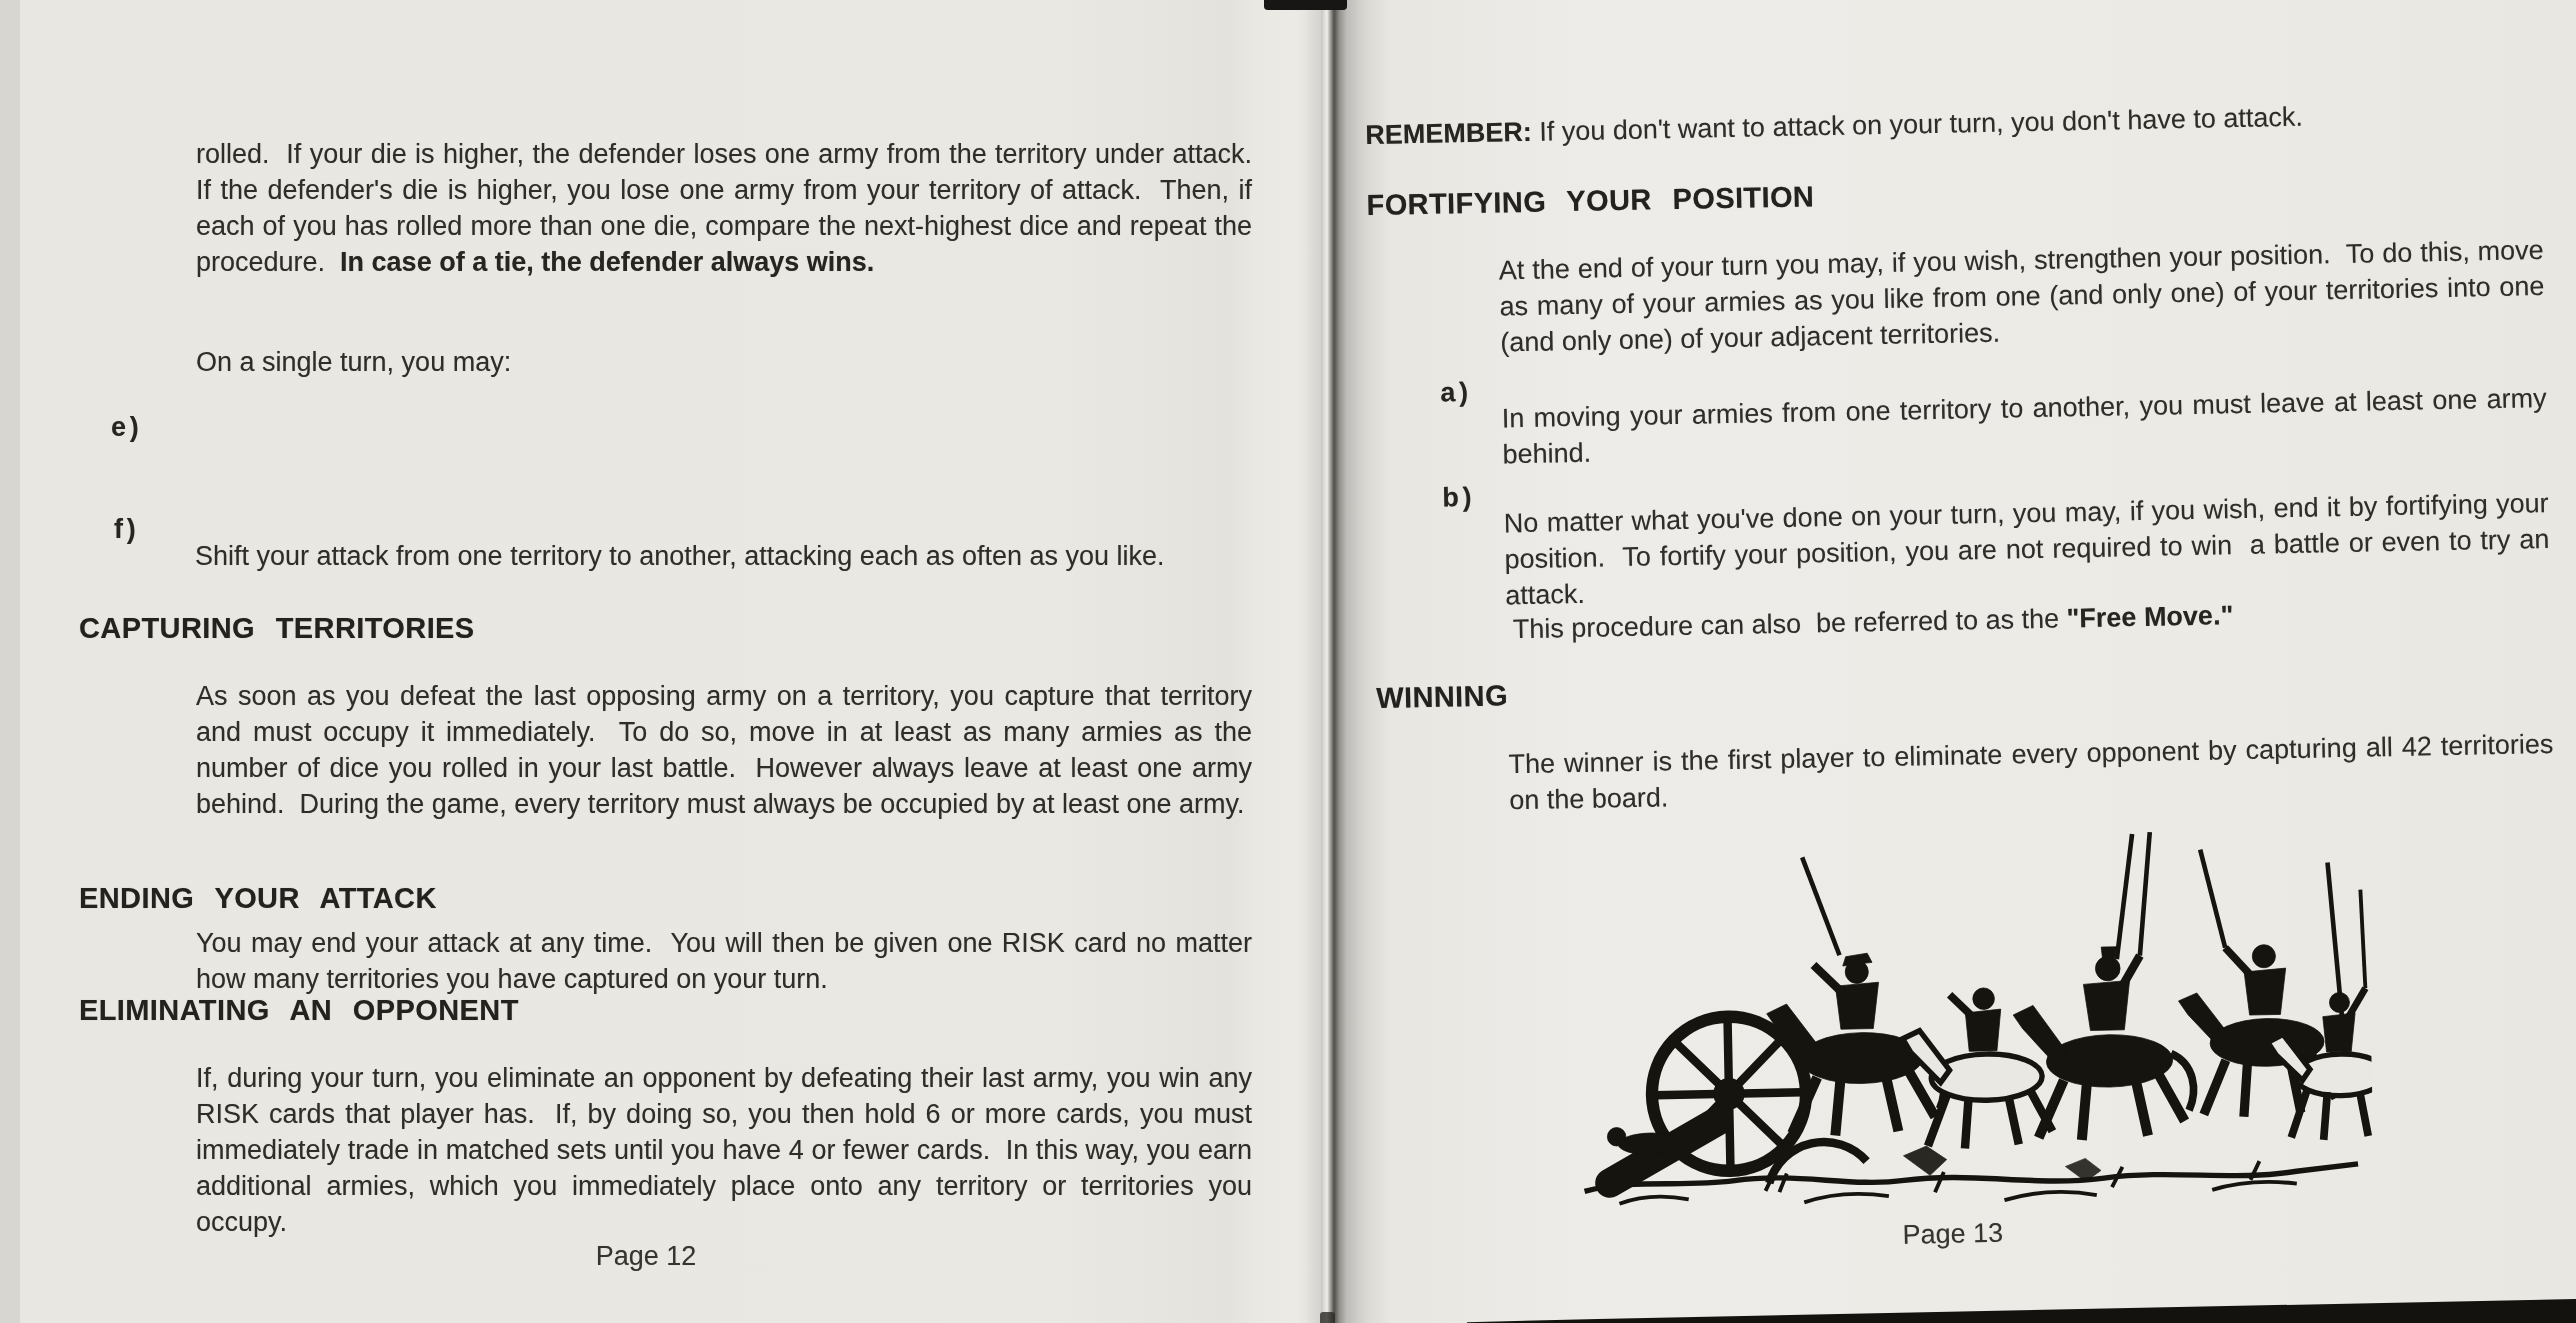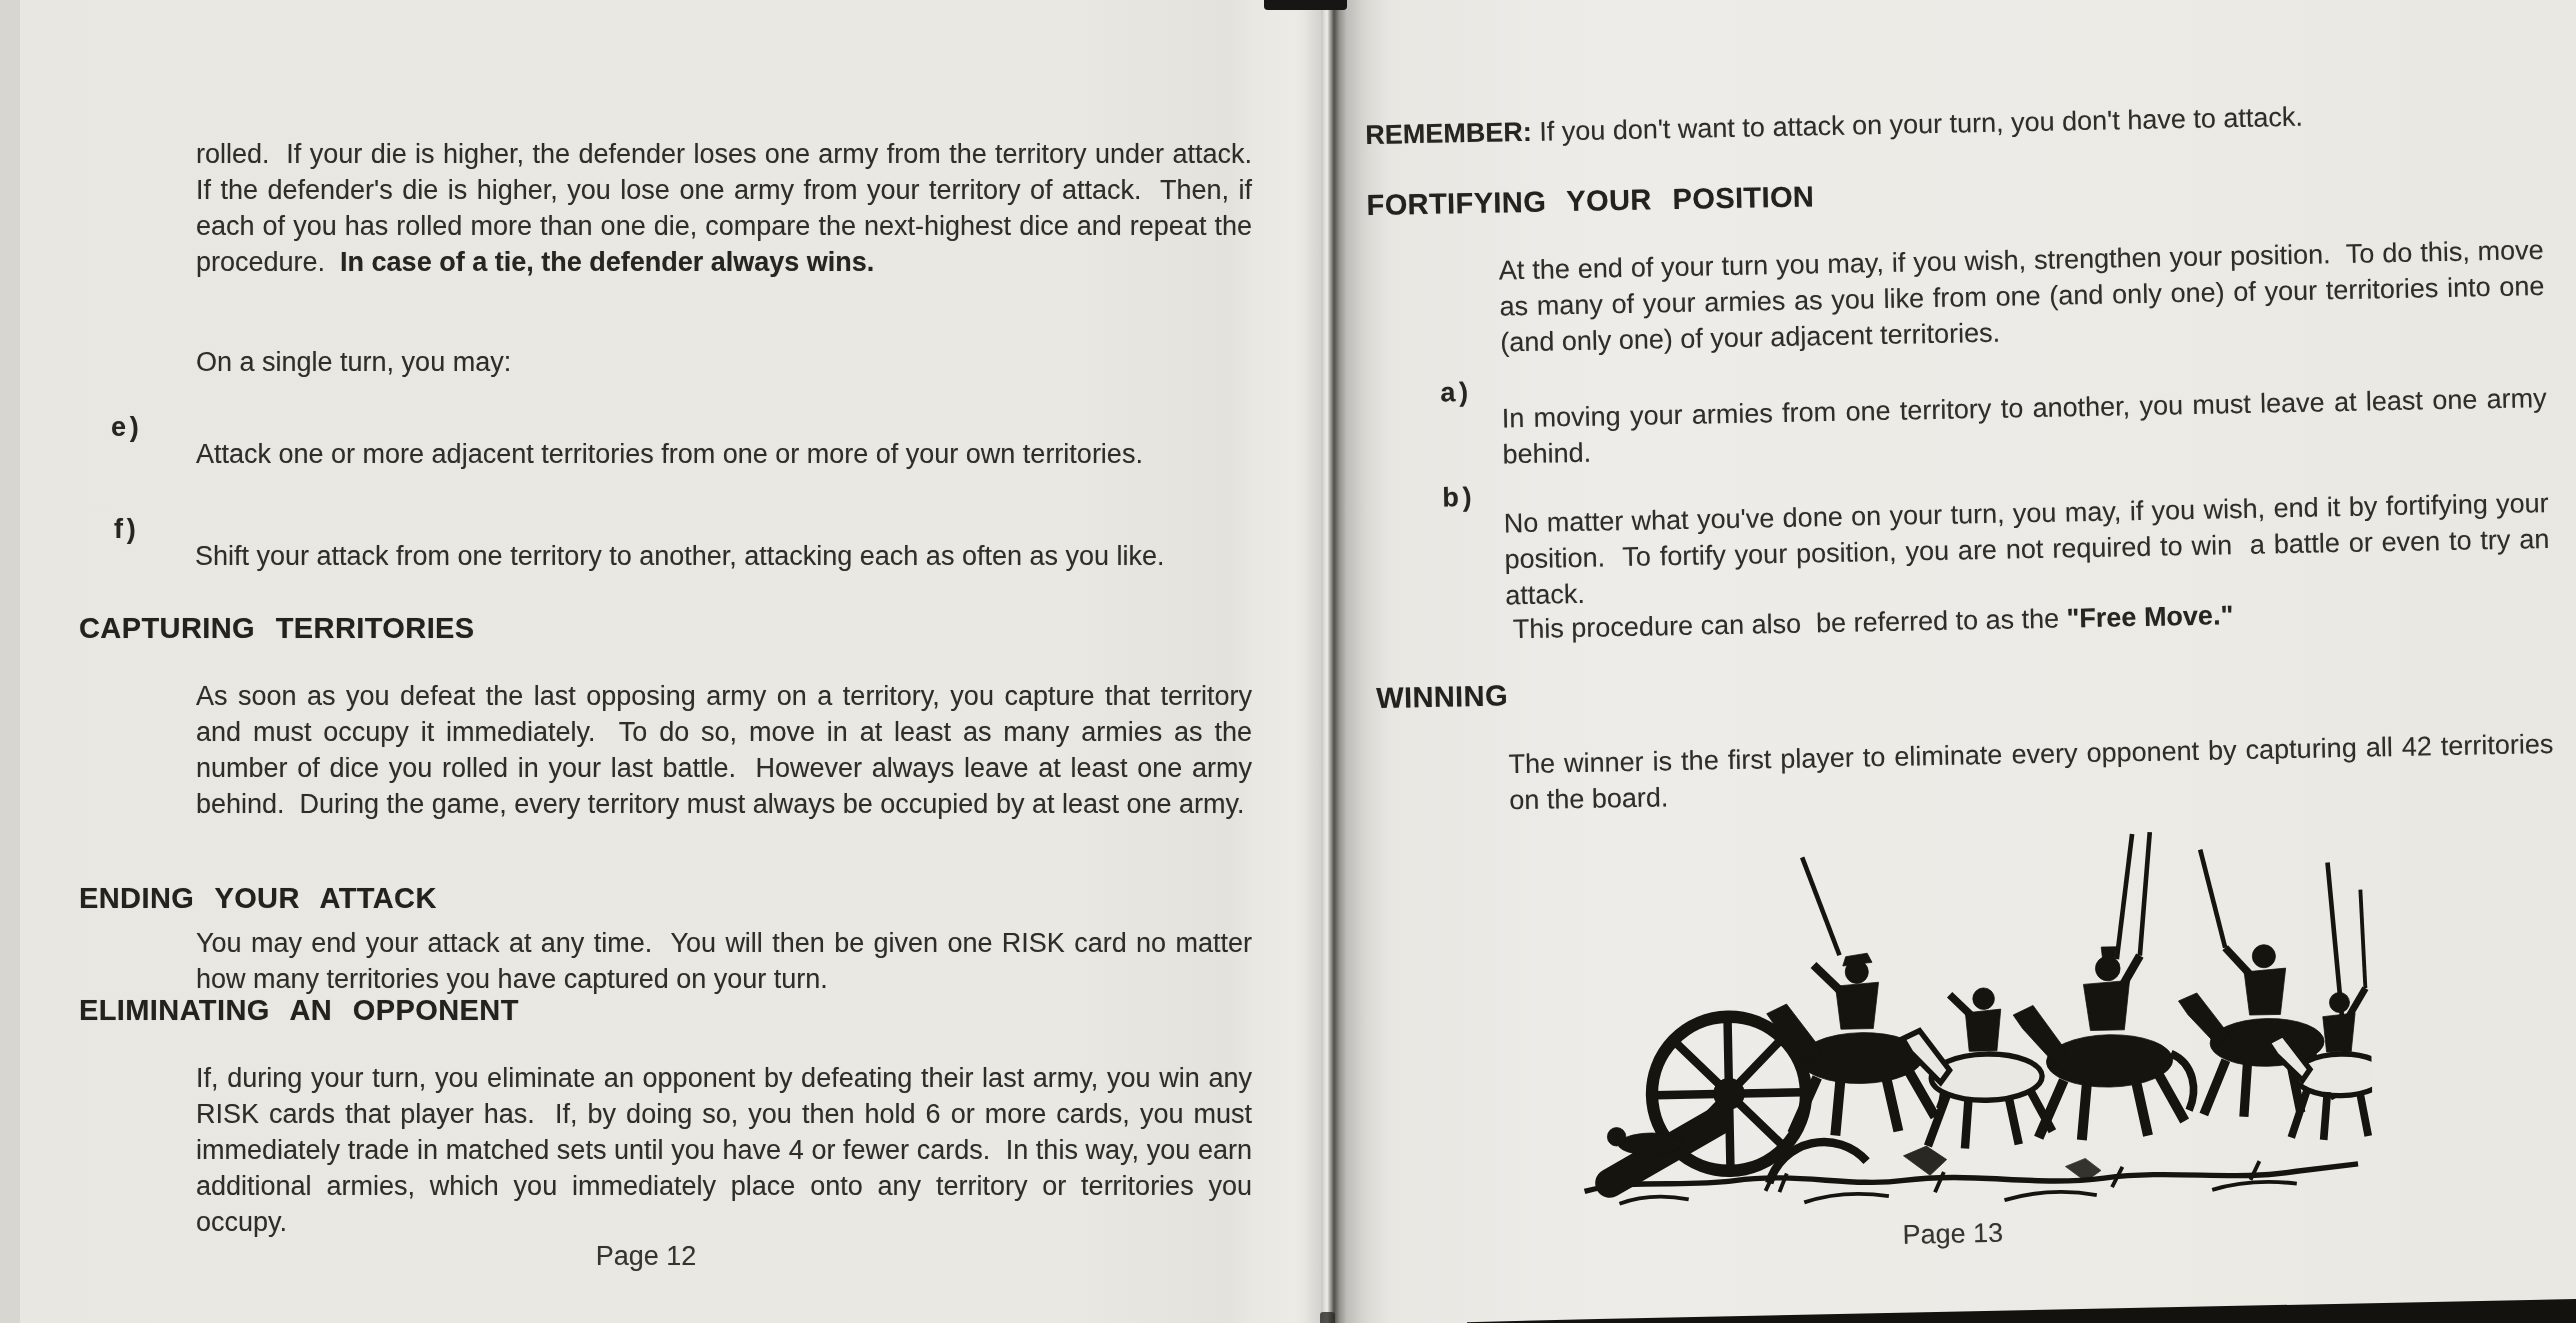--- a/index.html
+++ b/index.html
@@ -43,21 +43,20 @@
 
 <div id="scan">
 
   <div class="page page-left">
 
     <p class="abs b" style="left:176px;top:109px;width:1056px;"><span>rolled.  If your die is higher, the defender loses one army from the territory under attack.  If the defender's die is higher, you lose one army from your territory of attack.  Then, if each of you has rolled more than one die, compare the next-highest dice and repeat the procedure.  </span><span class="bold">In case of a tie, the defender always wins.</span></p>
 
     <div class="abs line" style="left:176px;top:344px;width:1056px;">On a single turn, you may:</div>
 
     <div class="marker" style="left:91px;top:409px;">e)</div>
-    <p class="abs b" style="left:176px;top:409px;width:1056px;">Attack one or more adjacent territories from one or more of your own territories.</p>
 
     <div class="marker" style="left:94px;top:511px;">f)</div>
     <p class="abs b" style="left:175px;top:511px;width:1056px;">Shift your attack from one territory to another, attacking each as often as you like.</p>
 
     <div class="abs h" style="left:59px;top:614px;">CAPTURING TERRITORIES</div>
     <p class="abs b" style="left:176px;top:651px;width:1056px;">As soon as you defeat the last opposing army on a territory, you capture that territory and must occupy it immediately.  To do so, move in at least as many armies as the number of dice you rolled in your last battle.  However always leave at least one army behind.  During the game, every territory must always be occupied by at least one army.</p>
 
     <div class="abs h" style="left:59px;top:884px;">ENDING YOUR ATTACK</div>
     <p class="abs b" style="left:176px;top:898px;width:1056px;">You may end your attack at any time.  You will then be given one RISK card no matter how many territories you have captured on your turn.</p>
 

